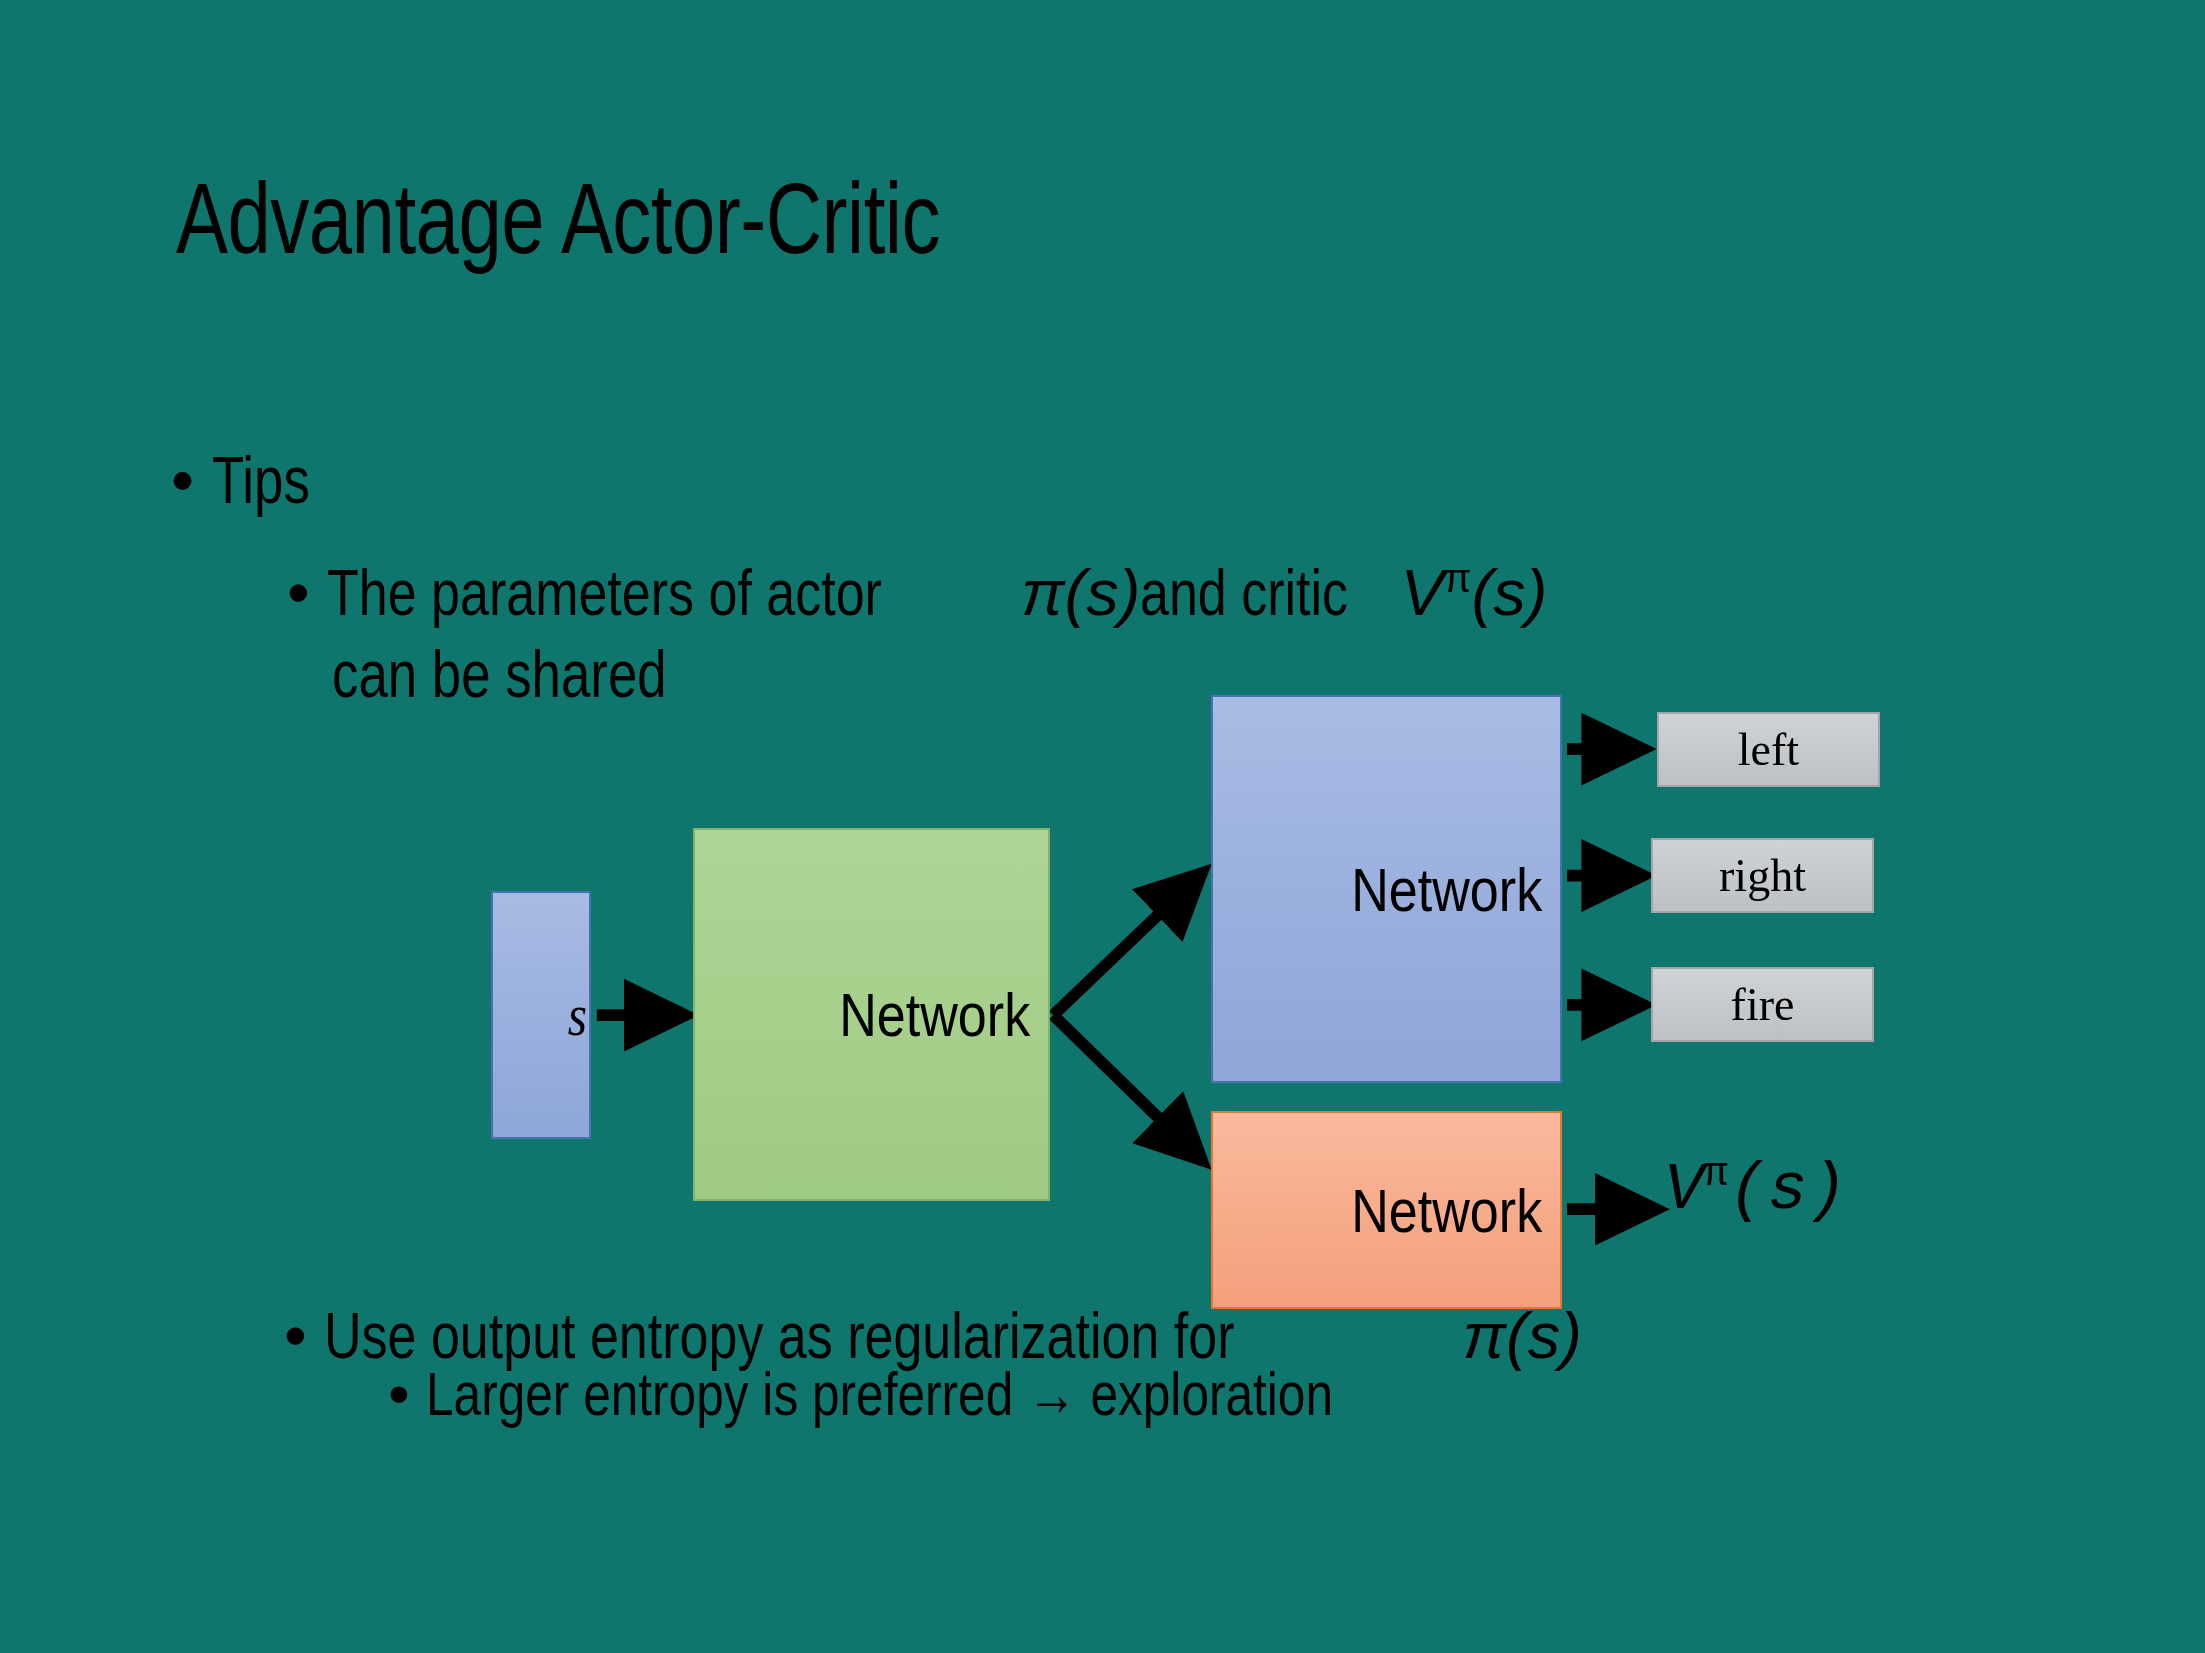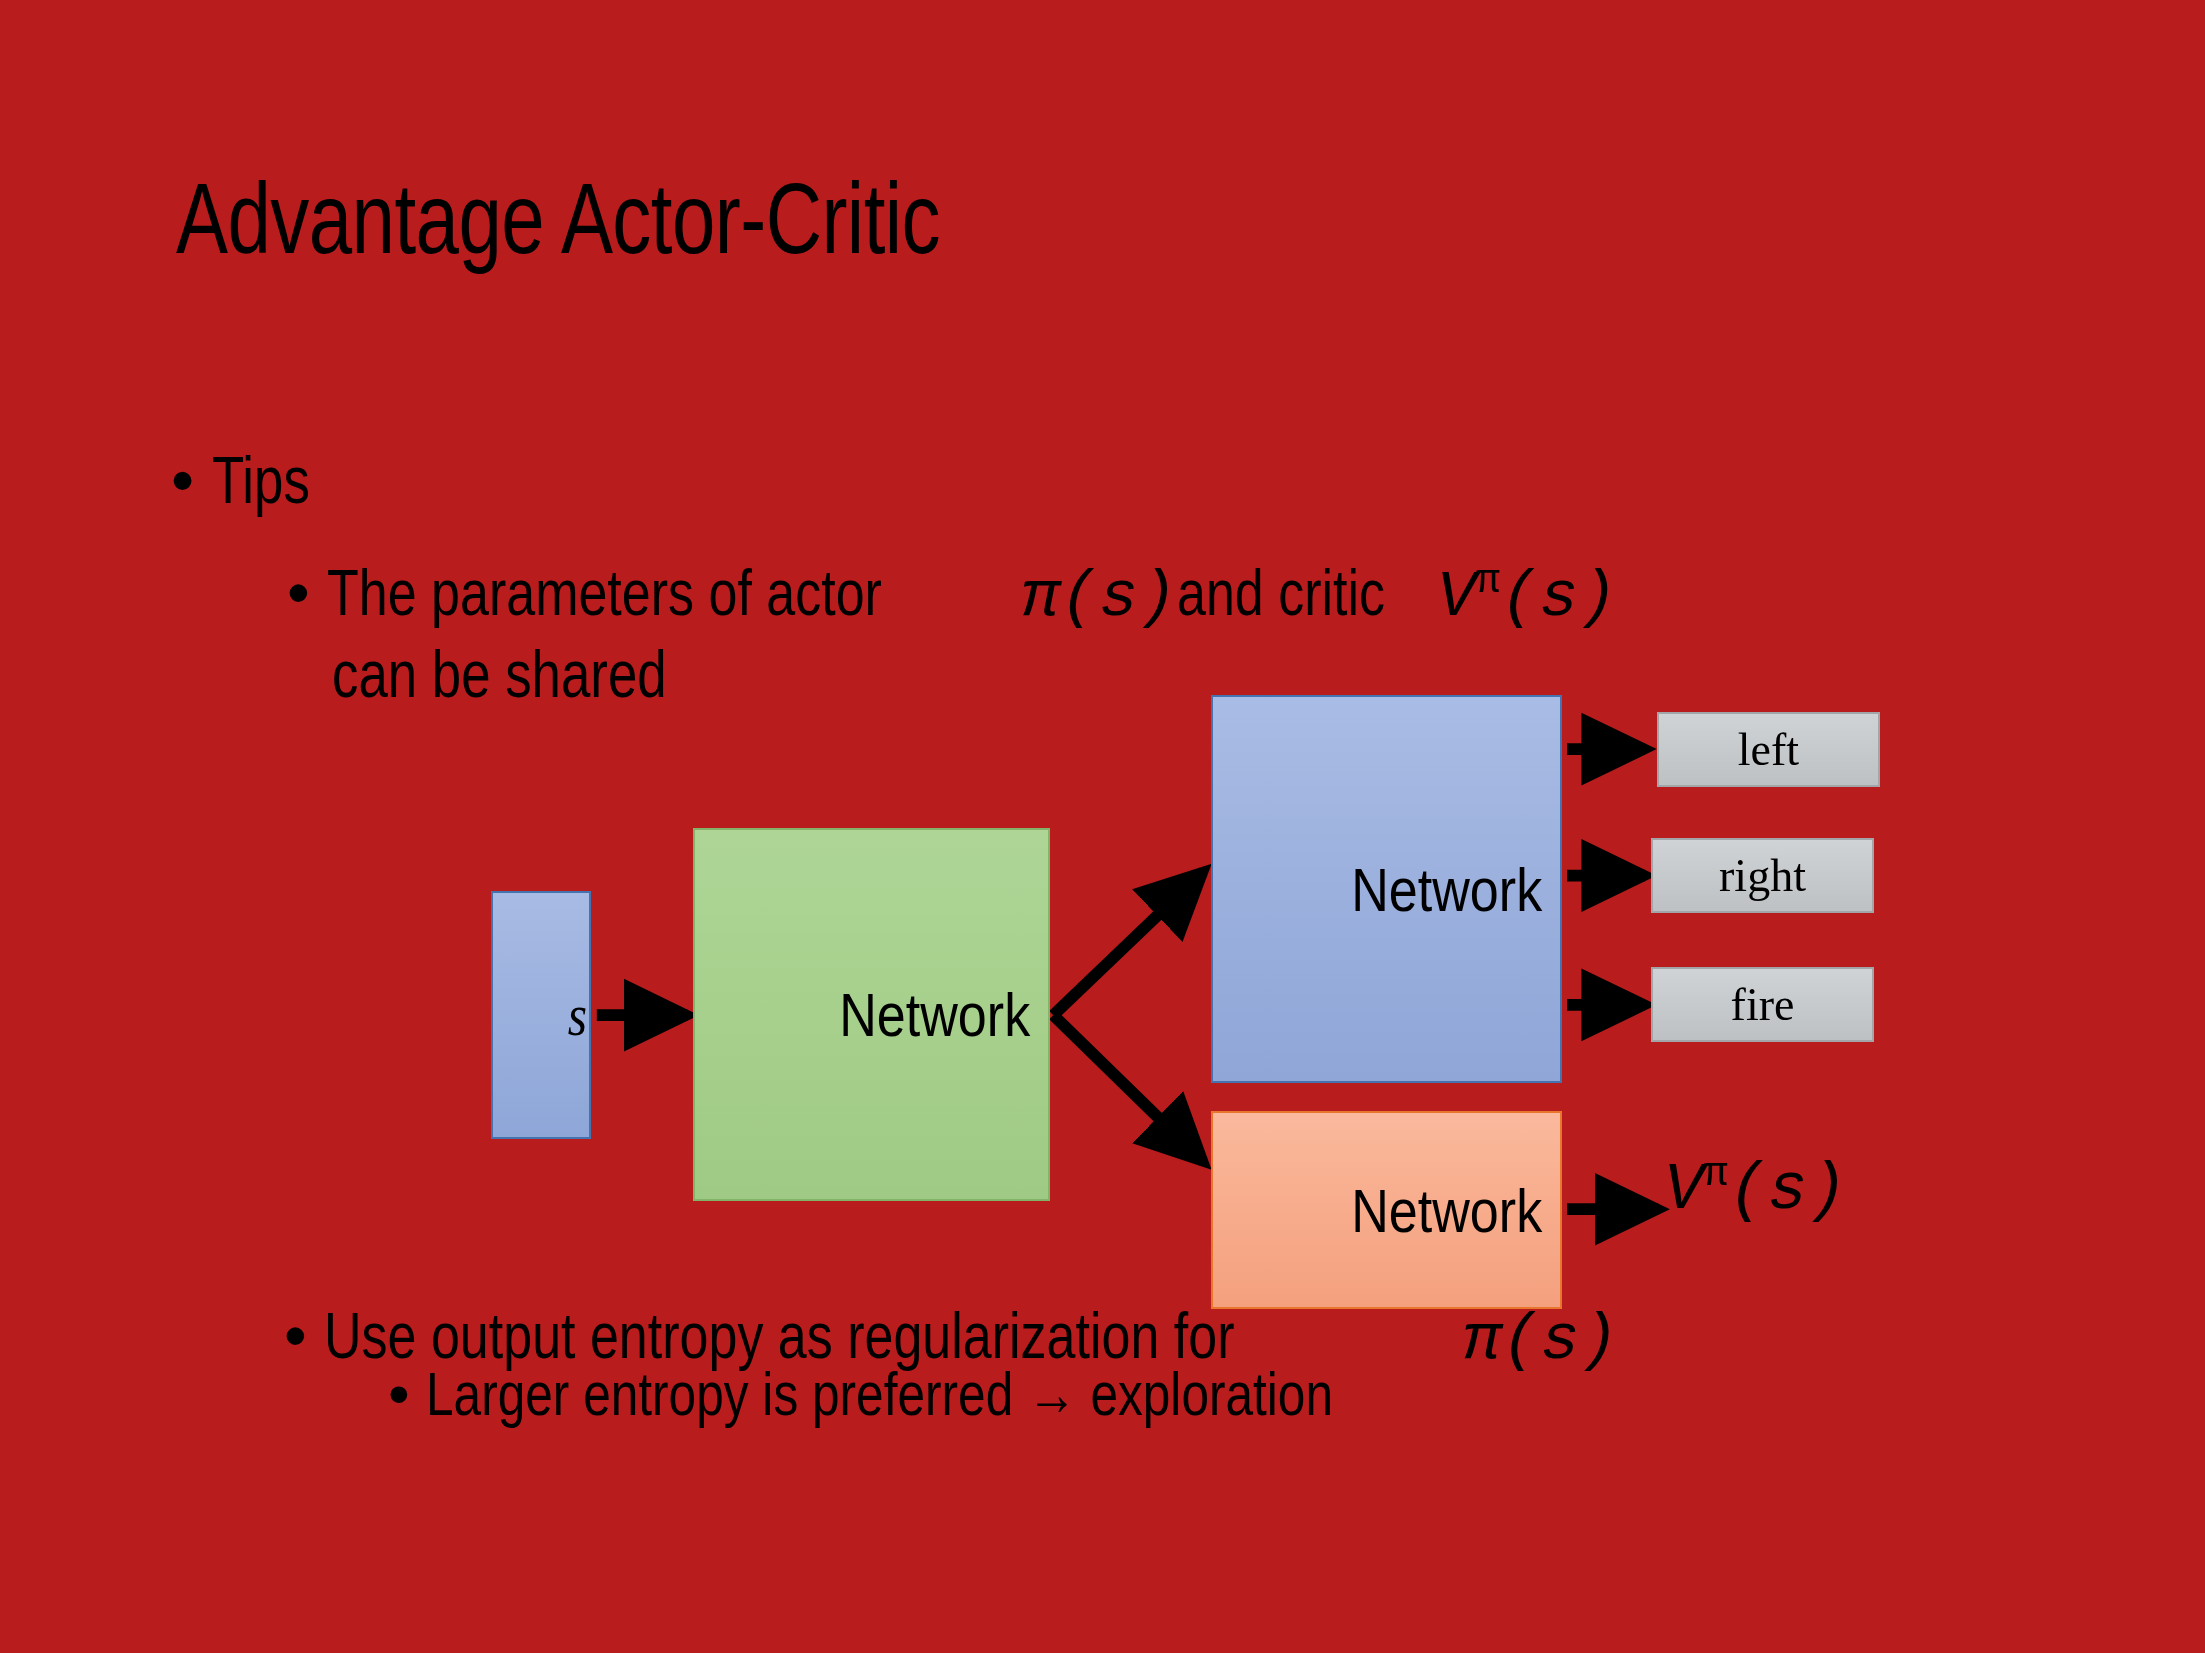--- a/index.html
+++ b/index.html
@@ -14,21 +14,21 @@
     position: relative;
     overflow: hidden;
     font-family: "Liberation Sans", sans-serif;
     color: #000000;
   }
   #slide {
     position: absolute;
     left: 0; top: 0;
     width: 2205px;
     height: 1654px;
-    background: #b91c1c;
+    background: #0f766e;
   }
 
   
   #slide-title {
     position: absolute;
     left: 176px;
     top: 168px;
     width: 1838px;
     font-family: "Liberation Sans", sans-serif;
     font-size: 100px;
@@ -52,21 +52,21 @@
   .bullet-line .glyph-bullet {
     display: inline-block;
     width: 0.62em;
   }
   .bullet-line .txt {
     display: inline-block;
     transform: scaleX(0.80);
     transform-origin: left center;
   }
   .math {
-    font-family: Liberation Mono, monospace;
+    font-family: Liberation Sans, sans-serif;
     font-style: italic;
     letter-spacing: 0;
   }
   .math sup {
     font-size: 0.62em;
     font-style: normal;
     vertical-align: super;
     line-height: 0;
   }
 

